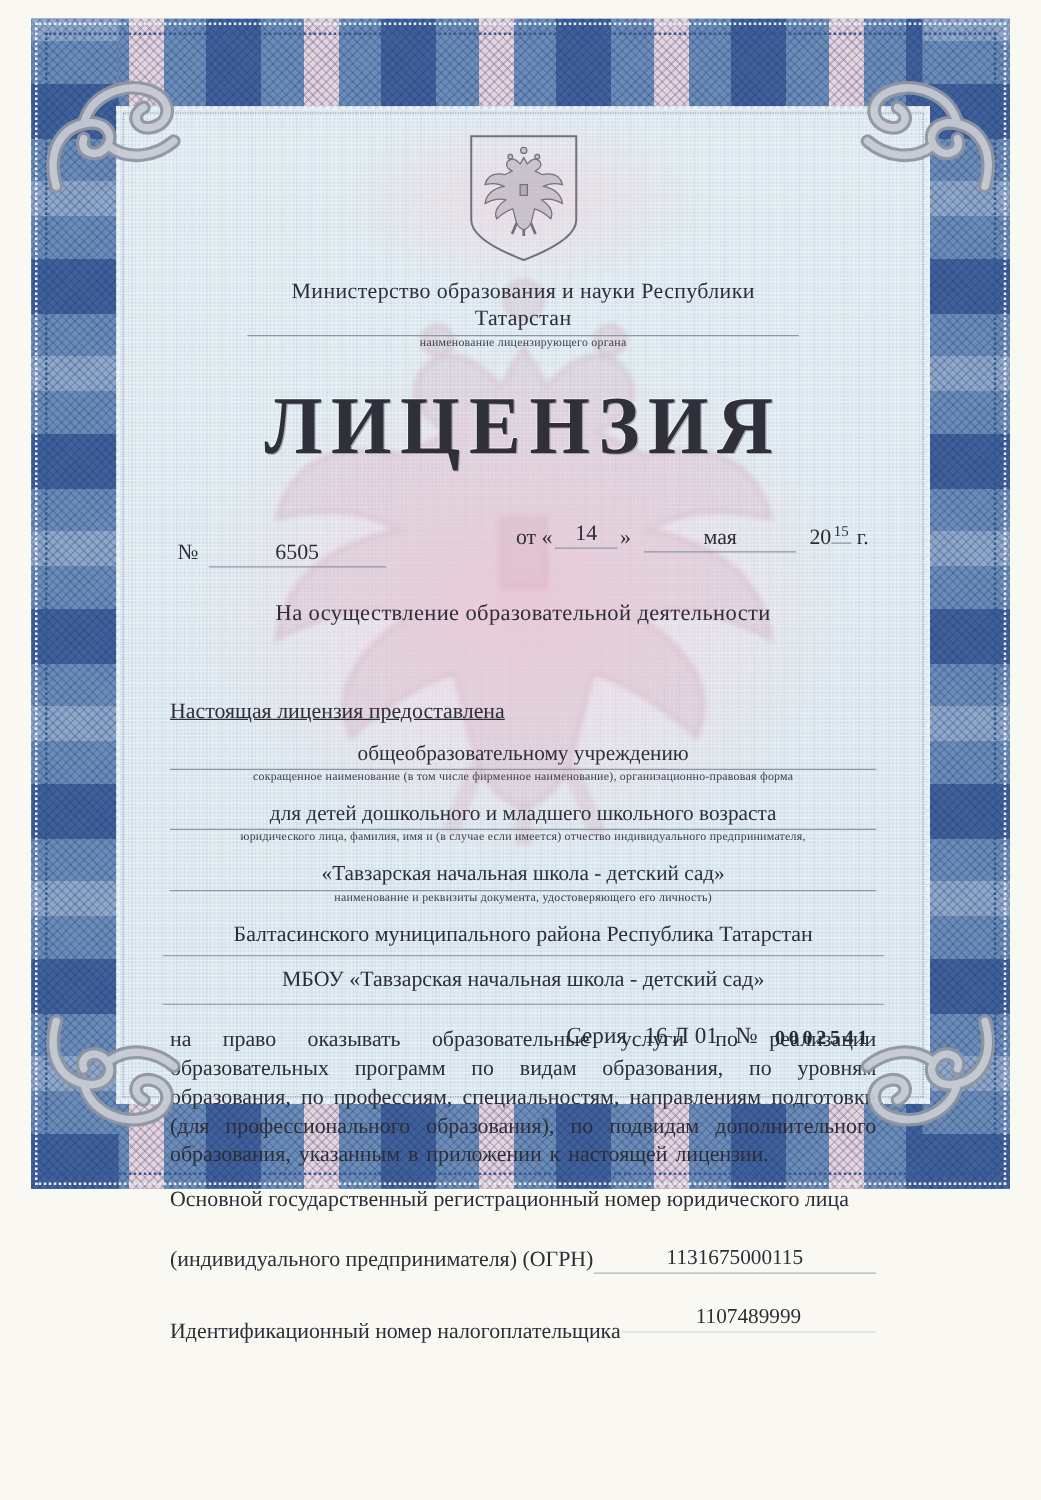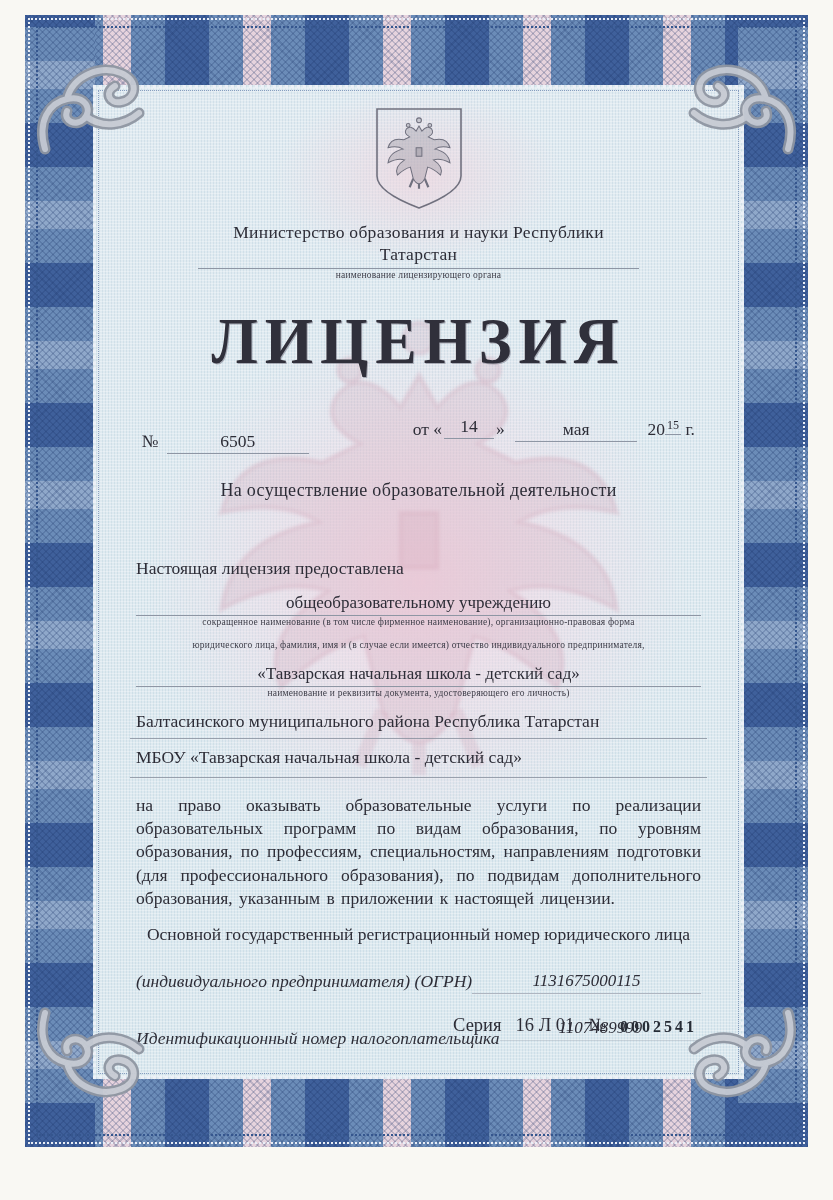--- a/index.html
+++ b/index.html
@@ -1,20 +1,20 @@
 <!DOCTYPE html>
 <html><head>
 <meta charset="utf-8">
 <style>
   html,body{margin:0;padding:0;}
   body{width:833px;height:1200px;background:#fdfdfb;font-family:"Liberation Serif","DejaVu Serif",serif;color:#2d2d37;}
   .page{position:relative;width:833px;height:1200px;background:#f9f8f3;overflow:hidden;}
 
   
-  .frame{position:absolute;left:25px;top:15px;width:783px;height:1132px;background:#7d9ac0;}
+  .frame{position:absolute;left:25px;top:15px;width:783px;height:936px;background:#7d9ac0;}
   .frame::before{content:'';position:absolute;inset:3px;border:2px dotted #e9eef6;pointer-events:none;z-index:5;}
   .frame::after{content:'';position:absolute;inset:11px;border:2px dotted #35568e;pointer-events:none;z-index:5;}
   .bar{position:absolute;}
   .bar.h{left:0;right:0;height:70px;
     background:
       repeating-linear-gradient(45deg, rgba(26,50,102,.20) 0 1.5px, transparent 1.5px 5px),
       repeating-linear-gradient(-45deg, rgba(26,50,102,.20) 0 1.5px, transparent 1.5px 5px),
       repeating-linear-gradient(90deg,#3f609b 0 44px,#6b8cb8 44px 78px,#e6d3dd 78px 106px,#6b8cb8 106px 140px);}
   .bar.top{top:0;} .bar.bottom{bottom:0;}
   .bar.v{top:0;bottom:0;width:70px;
@@ -61,32 +61,32 @@
 
   .numdate{display:flex;justify-content:space-between;align-items:flex-end;margin:26px 6px 0 6px;font-size:17.5px;}
   .fill{display:inline-block;border-bottom:1px solid #8e96a4;text-align:center;padding:0 6px 1px 6px;}
   .fill.no{min-width:130px;margin-left:8px;margin-top:28px;}
   .fill.day{min-width:38px;margin:12px 2px;transform:translateY(-3px);}
   .fill.month{min-width:110px;margin:12px 6px;}
   .sup{display:inline-block;transform:translateY(-6px);border-bottom:1px solid #8e96a4;padding:0 2px 1px 2px;font-size:12px;}
 
   .subtitle{text-align:center;font-size:18px;margin-top:26px;letter-spacing:.3px;}
 
-  .granted{display:flex;align-items:center;margin-top:56px;}
+  .granted{display:flex;align-items:center;margin-top:56px;text-decoration:underline;}
   .granted-label{white-space:nowrap;font-size:17.5px;padding-top:1px;}
   .granted-field{flex:1;margin-left:10px;}
 
   .fieldblock{margin-top:13px;}
   .hr{border-top:1px solid rgba(135,143,156,.8);margin:0 -6px;}
-  .plain-center{text-align:left;font-size:17.5px;}
+  .plain-center{text-align:center;font-size:17.5px;}
 
   .rights{margin-top:16px;font-size:17.5px;line-height:1.32;text-align:justify;word-spacing:2px;}
 
-  .ogrn-l1{margin-top:14px;font-size:17.5px;text-align:center;}
-  .pairrow{display:flex;justify-content:space-between;align-items:flex-start;margin-top:26px;font-style:italic;}
+  .ogrn-l1{margin-top:14px;font-size:17.5px;}
+  .pairrow{display:flex;justify-content:space-between;align-items:center;margin-top:26px;}
   .pairrow .lbl{font-size:17.5px;white-space:nowrap;}
   .pairrow .val{width:262px;text-align:center;font-size:17px;border-bottom:1px solid #aeb5c0;padding-bottom:2px;}
   .pairrow.inn .val{border-bottom-color:rgba(174,181,192,.45);transform:translateY(-10px);}
 
   .series{position:absolute;right:44px;bottom:40px;font-size:18.5px;display:flex;align-items:flex-end;gap:14px;}
   .series .serial{font-family:Liberation Serif, serif;font-weight:bold;letter-spacing:3px;font-size:16px;color:#262c36;}
 </style>
 </head>
 <body>
 
@@ -177,20 +177,21 @@
         <div class="granted">
           <div class="granted-label">Настоящая лицензия предоставлена</div>
         </div>
 
         <div class="fieldblock">
           <div class="field-value">общеобразовательному учреждению</div>
           <div class="field-caption">сокращенное наименование (в том числе фирменное наименование), организационно-правовая форма</div>
         </div>
 
         <div class="fieldblock">
+          <div class="field-value">для детей дошкольного и младшего школьного возраста</div>
           <div class="field-caption">юридического лица, фамилия, имя и (в случае если имеется) отчество индивидуального предпринимателя,</div>
         </div>
 
         <div class="fieldblock">
           <div class="field-value">«Тавзарская начальная  школа - детский сад»</div>
           <div class="field-caption">наименование и реквизиты документа, удостоверяющего его личность)</div>
         </div>
 
         <div class="fieldblock">
           <div class="plain-center" style="margin-bottom:6px;">Балтасинского муниципального района Республика Татарстан</div>

